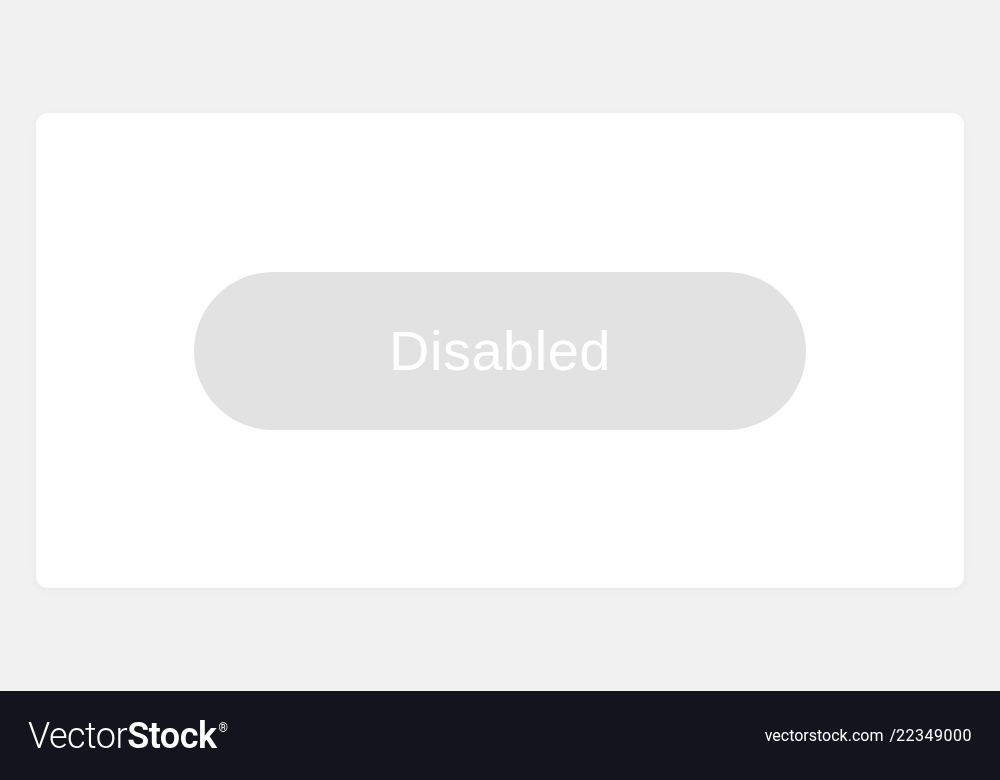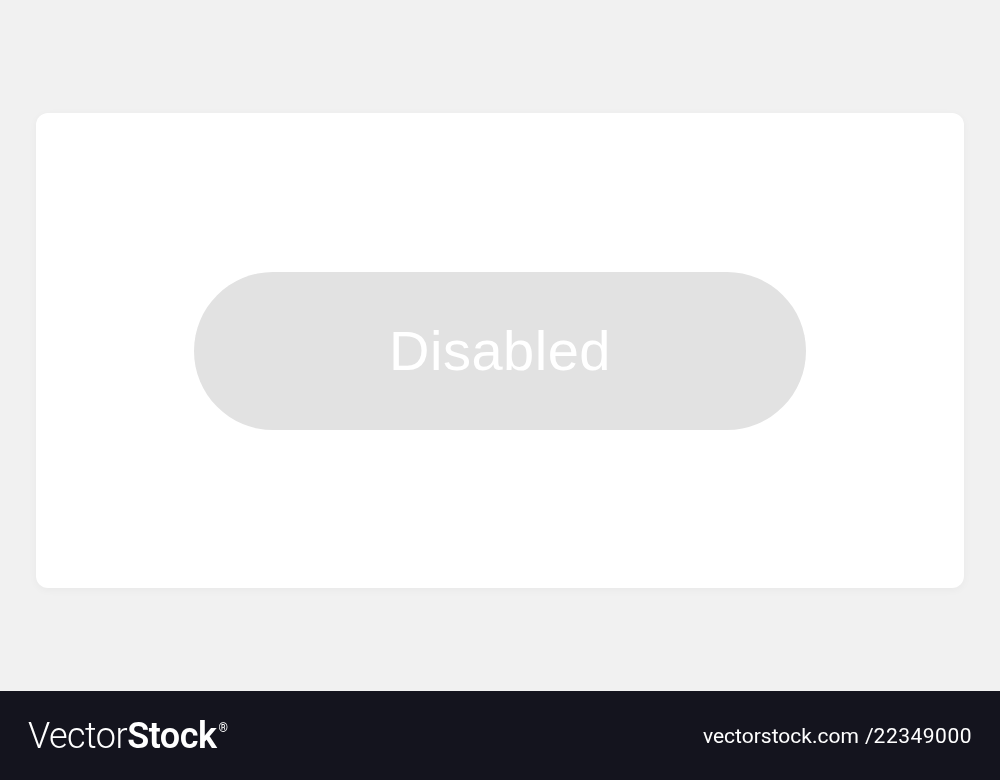--- a/index.html
+++ b/index.html
@@ -71,21 +71,21 @@
       font-weight: 600;
     }
     .brand-reg {
       font-size: 12px;
       margin-left: 2px;
       align-self: flex-start;
       margin-top: 6px;
     }
     .stock-info {
       color: #ffffff;
-      font-size: 21px;
+      font-size: 16px;
       font-weight: 400;
       display: flex;
       align-items: baseline;
     }
     .stock-label {
       margin-right: 6px;
     }
     .stock-id {
       letter-spacing: 0.5px;
     }

